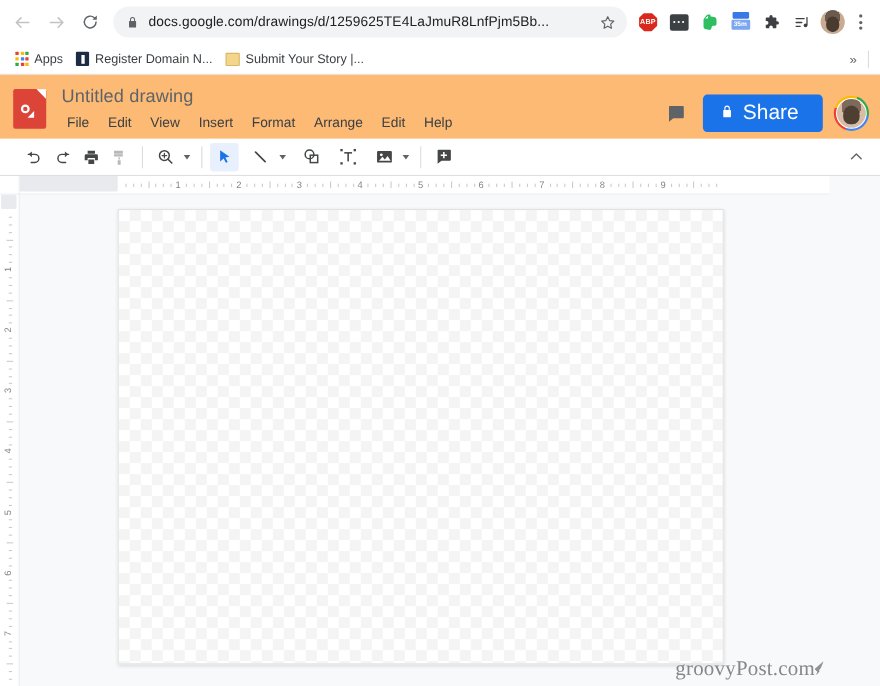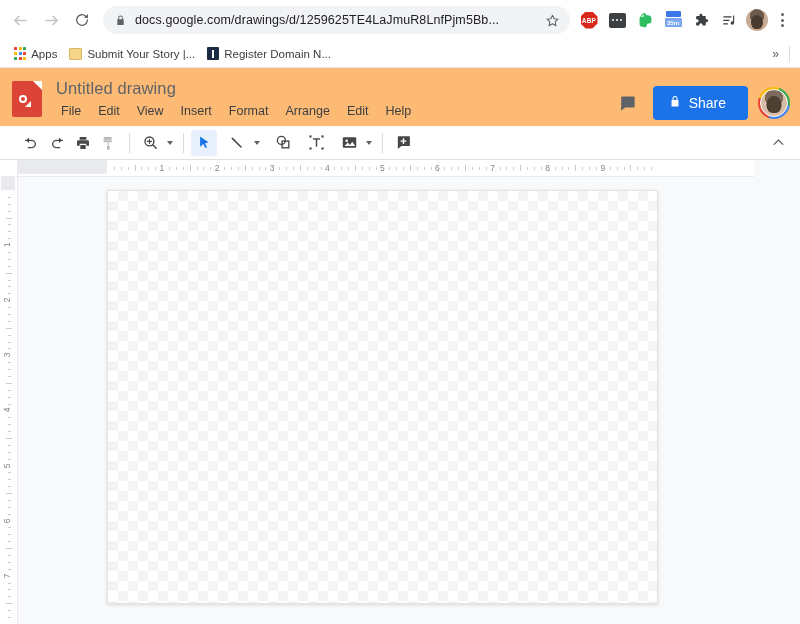--- a/index.html
+++ b/index.html
@@ -132,21 +132,21 @@
   .menubar { display: flex; gap: 3px; margin-top: 1px; }
   .menu-item {
     font-size: 12.5px; color: #3c4043; padding: 2px 7px;
     border-radius: 3px; cursor: pointer;
   }
 
   .header-right { display: flex; align-items: center; gap: 10px; margin-top: 10px; }
   .comment-btn { width: 30px;height:30px; display:flex;align-items:center;justify-content:center; cursor:pointer; border-radius:50%;}
   .share-btn {
     background: #1a73e8; color: #fff; border: none; border-radius: 4px;
-    height: 34px; padding: 0 22px 0 16px; font-size: 14px;
+    height: 34px; padding: 0 22px 0 16px; font-size: 19px;
     display: flex; align-items: center; gap: 8px; cursor: pointer;
     font-family: "Liberation Sans", sans-serif; font-weight: 500;
   }
   .avatar-google {
     width: 32px; height: 32px; border-radius: 50%; padding: 2px;
     background: conic-gradient(from 200deg, #ea4335 0 25%, #fbbc04 25% 50%, #34a853 50% 72%, #4285f4 72% 100%);
     cursor: pointer;
   }
   .avatar-google .inner {
     width: 100%; height: 100%; border-radius: 50%;
@@ -367,28 +367,28 @@
         <i style="background:#fbbc04"></i>
           <i style="background:#4285f4"></i>
           <i style="background:#ea4335"></i>
         <i style="background:#34a853"></i>
           <i style="background:#ea4335"></i>
           <i style="background:#fbbc04"></i>
       </span>
       <span class="lbl">Apps</span>
     </div>
     <div class="bm">
-      <span class="bm-yellow"></span>
-      <span class="lbl">Submit Your Story |...</span>
-    </div>
-    <div class="bm">
       <span class="bm-blue">
           <i></i>
         </span>
       <span class="lbl">Register Domain N...</span>
+    </div>
+    <div class="bm">
+      <span class="bm-yellow"></span>
+      <span class="lbl">Submit Your Story |...</span>
     </div>
     <div class="spacer"></div>
     <div class="chev-more">»</div>
     <div class="bm-divider"></div>
   </div>
 
   <div class="app">
 
     <div class="app-header">
       <div class="doc-icon">
@@ -689,18 +689,23 @@
             <div class="rl-num" style="top: 228.4px; left: 5px; transform: rotate(-90deg);">4</div>
             <div class="rl-num" style="top: 283.5px; left: 5px; transform: rotate(-90deg);">5</div>
             <div class="rl-num" style="top: 338.6px; left: 5px; transform: rotate(-90deg);">6</div>
             <div class="rl-num" style="top: 393.7px; left: 5px; transform: rotate(-90deg);">7</div>
             <div class="ruler-active" style="left: 1px; top: 0px; width: 14px; height: 13px;"></div>
           </div>
       </div>
 
       <div class="canvas-area">
         <div class="canvas"></div>
+        <div class="watermark">
+          <span>groovyPost.com</span>
+            <span class="quill"></span>
+            <span class="car">›</span>
+        </div>
       </div>
 
 
     </div>
   </div>
 </div>
 
 </body></html>

